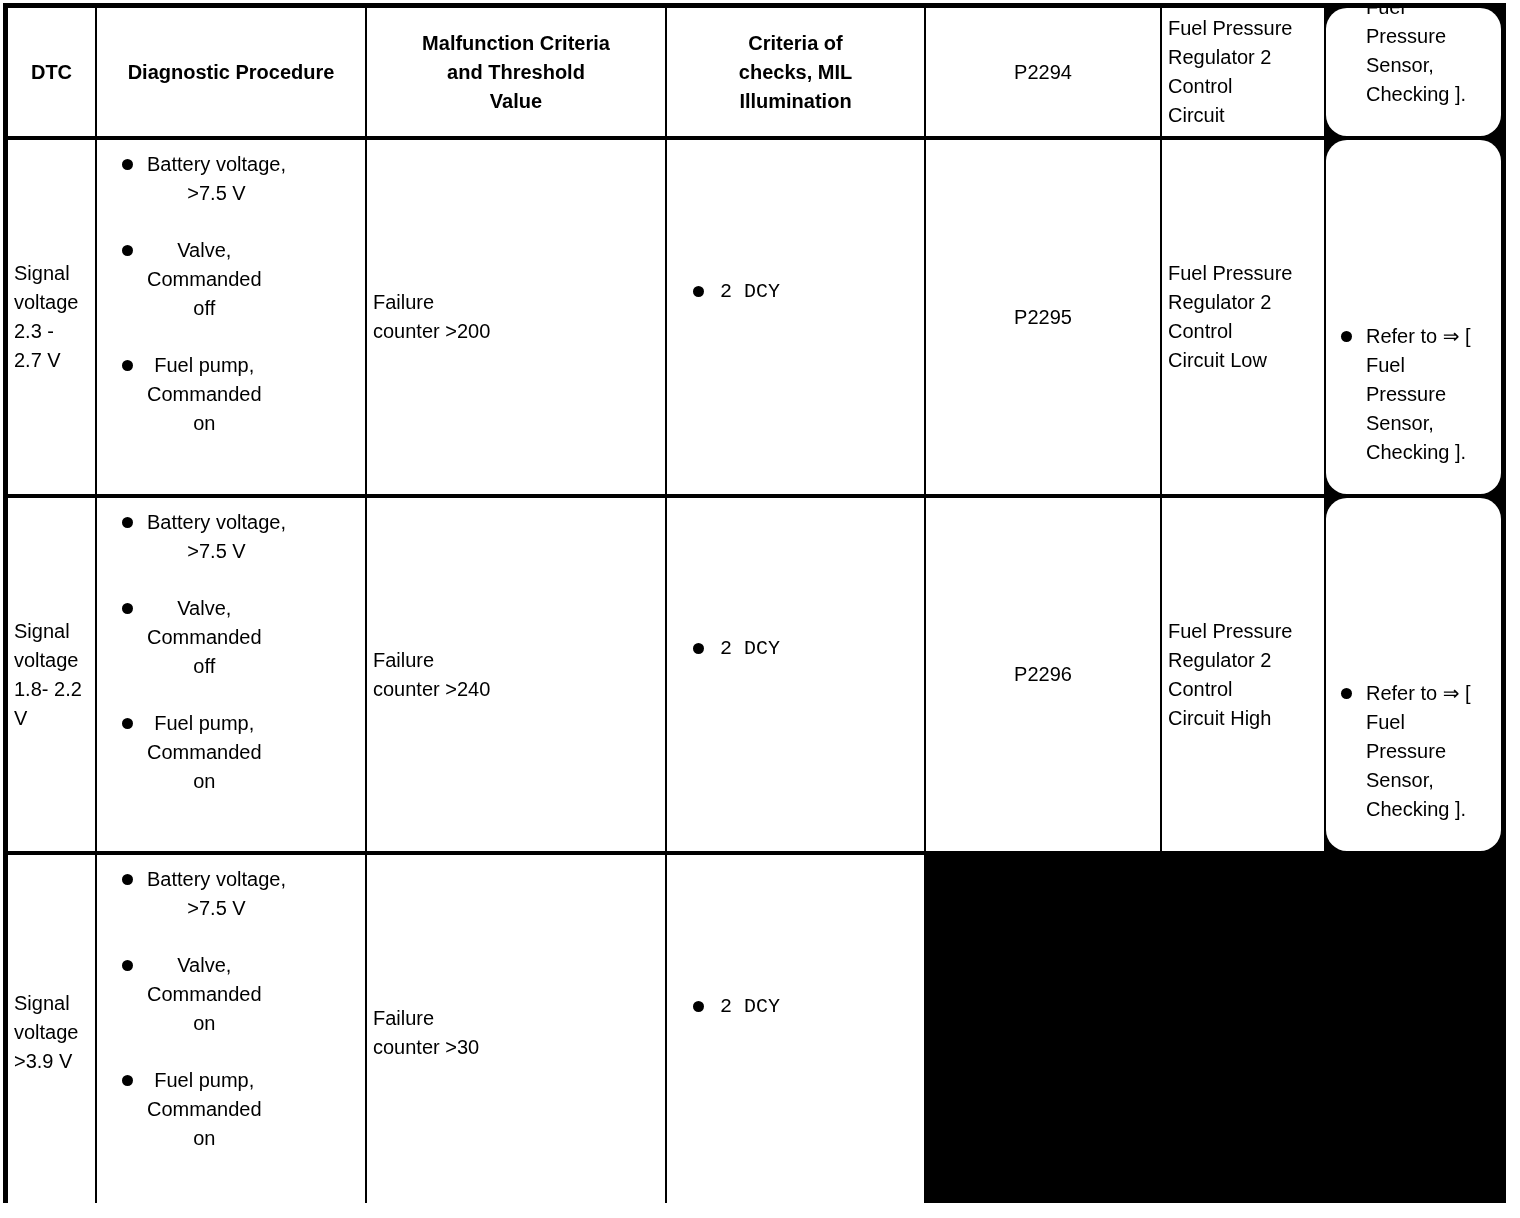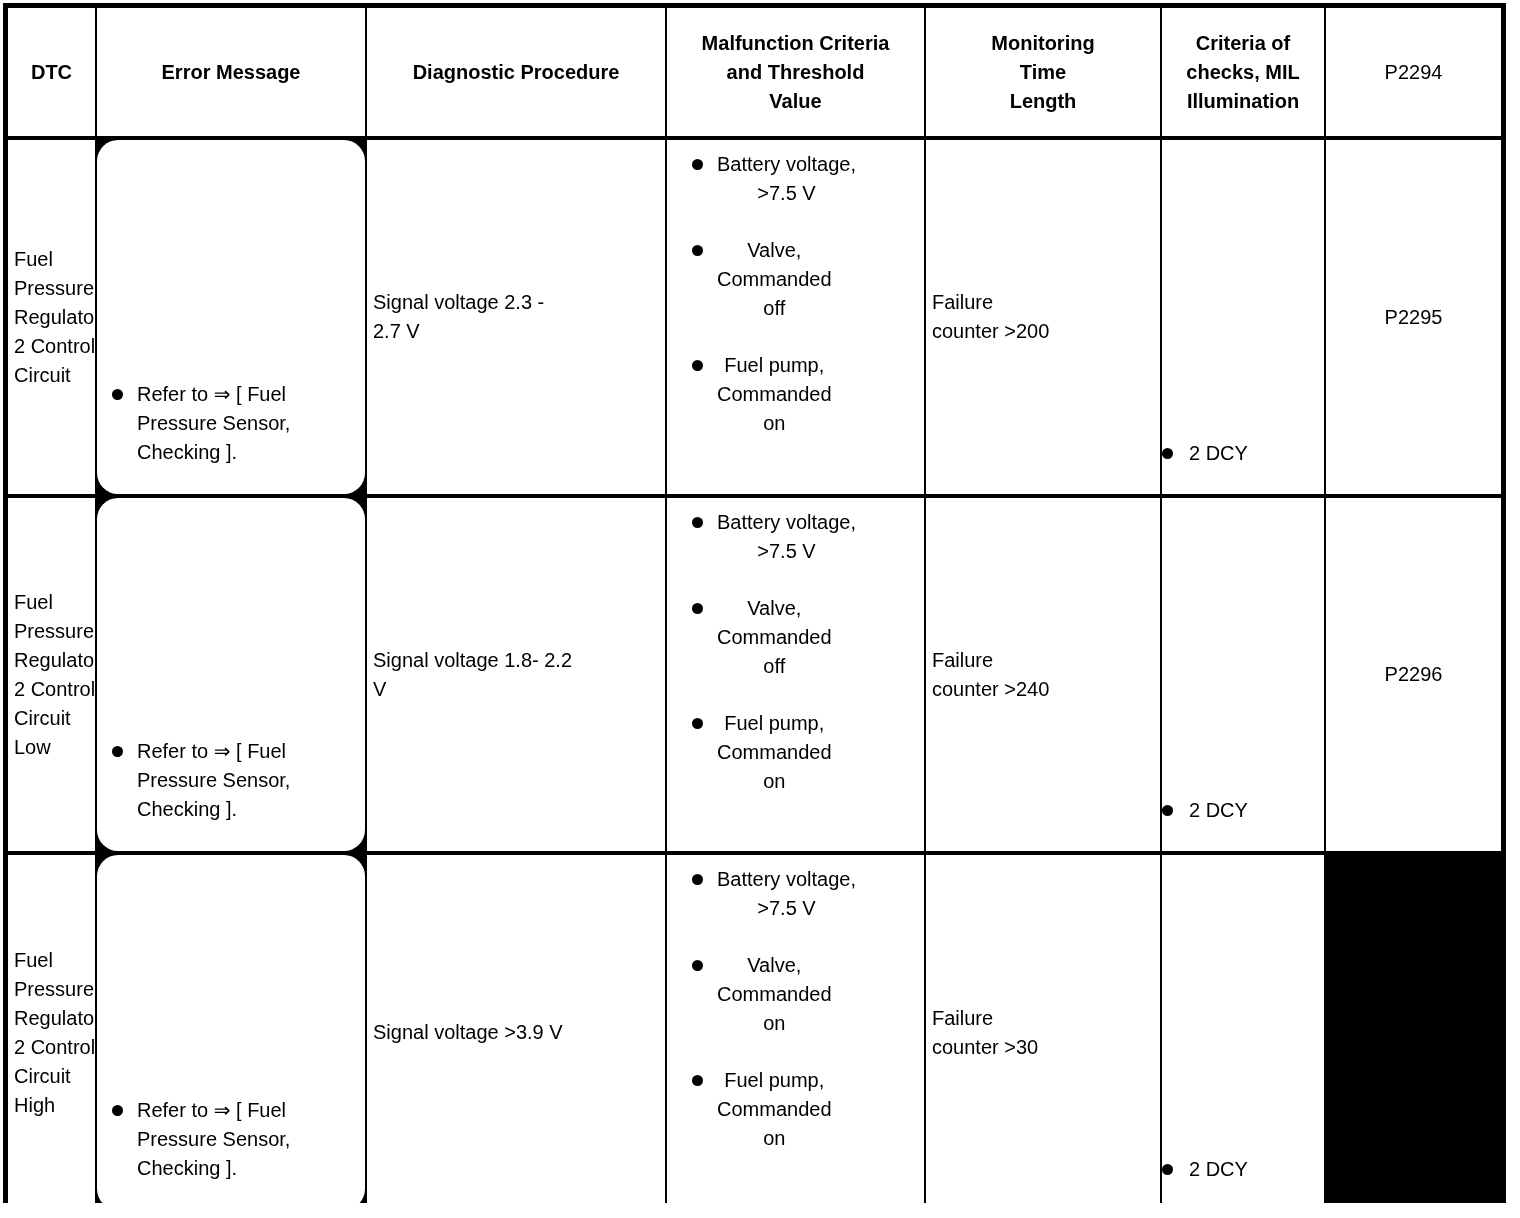--- a/index.html
+++ b/index.html
@@ -70,22 +70,24 @@
   
   .c-sec {
     padding-top: 10px;
     padding-left: 25px;
     padding-right: 2px;
     text-align: center;
   }
   
   .c-freq {
     display: flex;
-    align-items: flex-end;
+    align-items: center;
+    padding-left: 26px;
     padding-right: 2px;
+    font-family: Liberation Mono, monospace;
   }
   .c-freq .inner { transform: translateY(-26px); }
 
   .bullet-item {
     display: flex;
     align-items: flex-start;
   }
   .c-sec .bullet-item { margin-bottom: 28px; }
   .c-sec .bullet-item:last-child { margin-bottom: 0; }
   .bullet {
@@ -101,28 +103,24 @@
   .c-freq .bullet { margin-right: 16px; }
   .bi-text { white-space: pre-line; }
 </style>
 </head>
 <body>
 
 <div class="page">
   <div class="table-wrap">
 
     <div class="cell hdr">DTC</div>
-    <div class="cell hdr">Error Message</div>
     <div class="cell hdr">Diagnostic Procedure</div>
     <div class="cell hdr">Malfunction Criteria
 and Threshold
 Value</div>
-    <div class="cell hdr">Monitoring
-Time
-Length</div>
     <div class="cell hdr">Criteria of
 checks, MIL
 Illumination</div>
 
     <div class="cell c-dtc">P2294</div>
     <div class="cell c-left">Fuel Pressure
 Regulator 2 Control
 Circuit</div>
     <div class="cell c-diag">
       <div class="inner">

